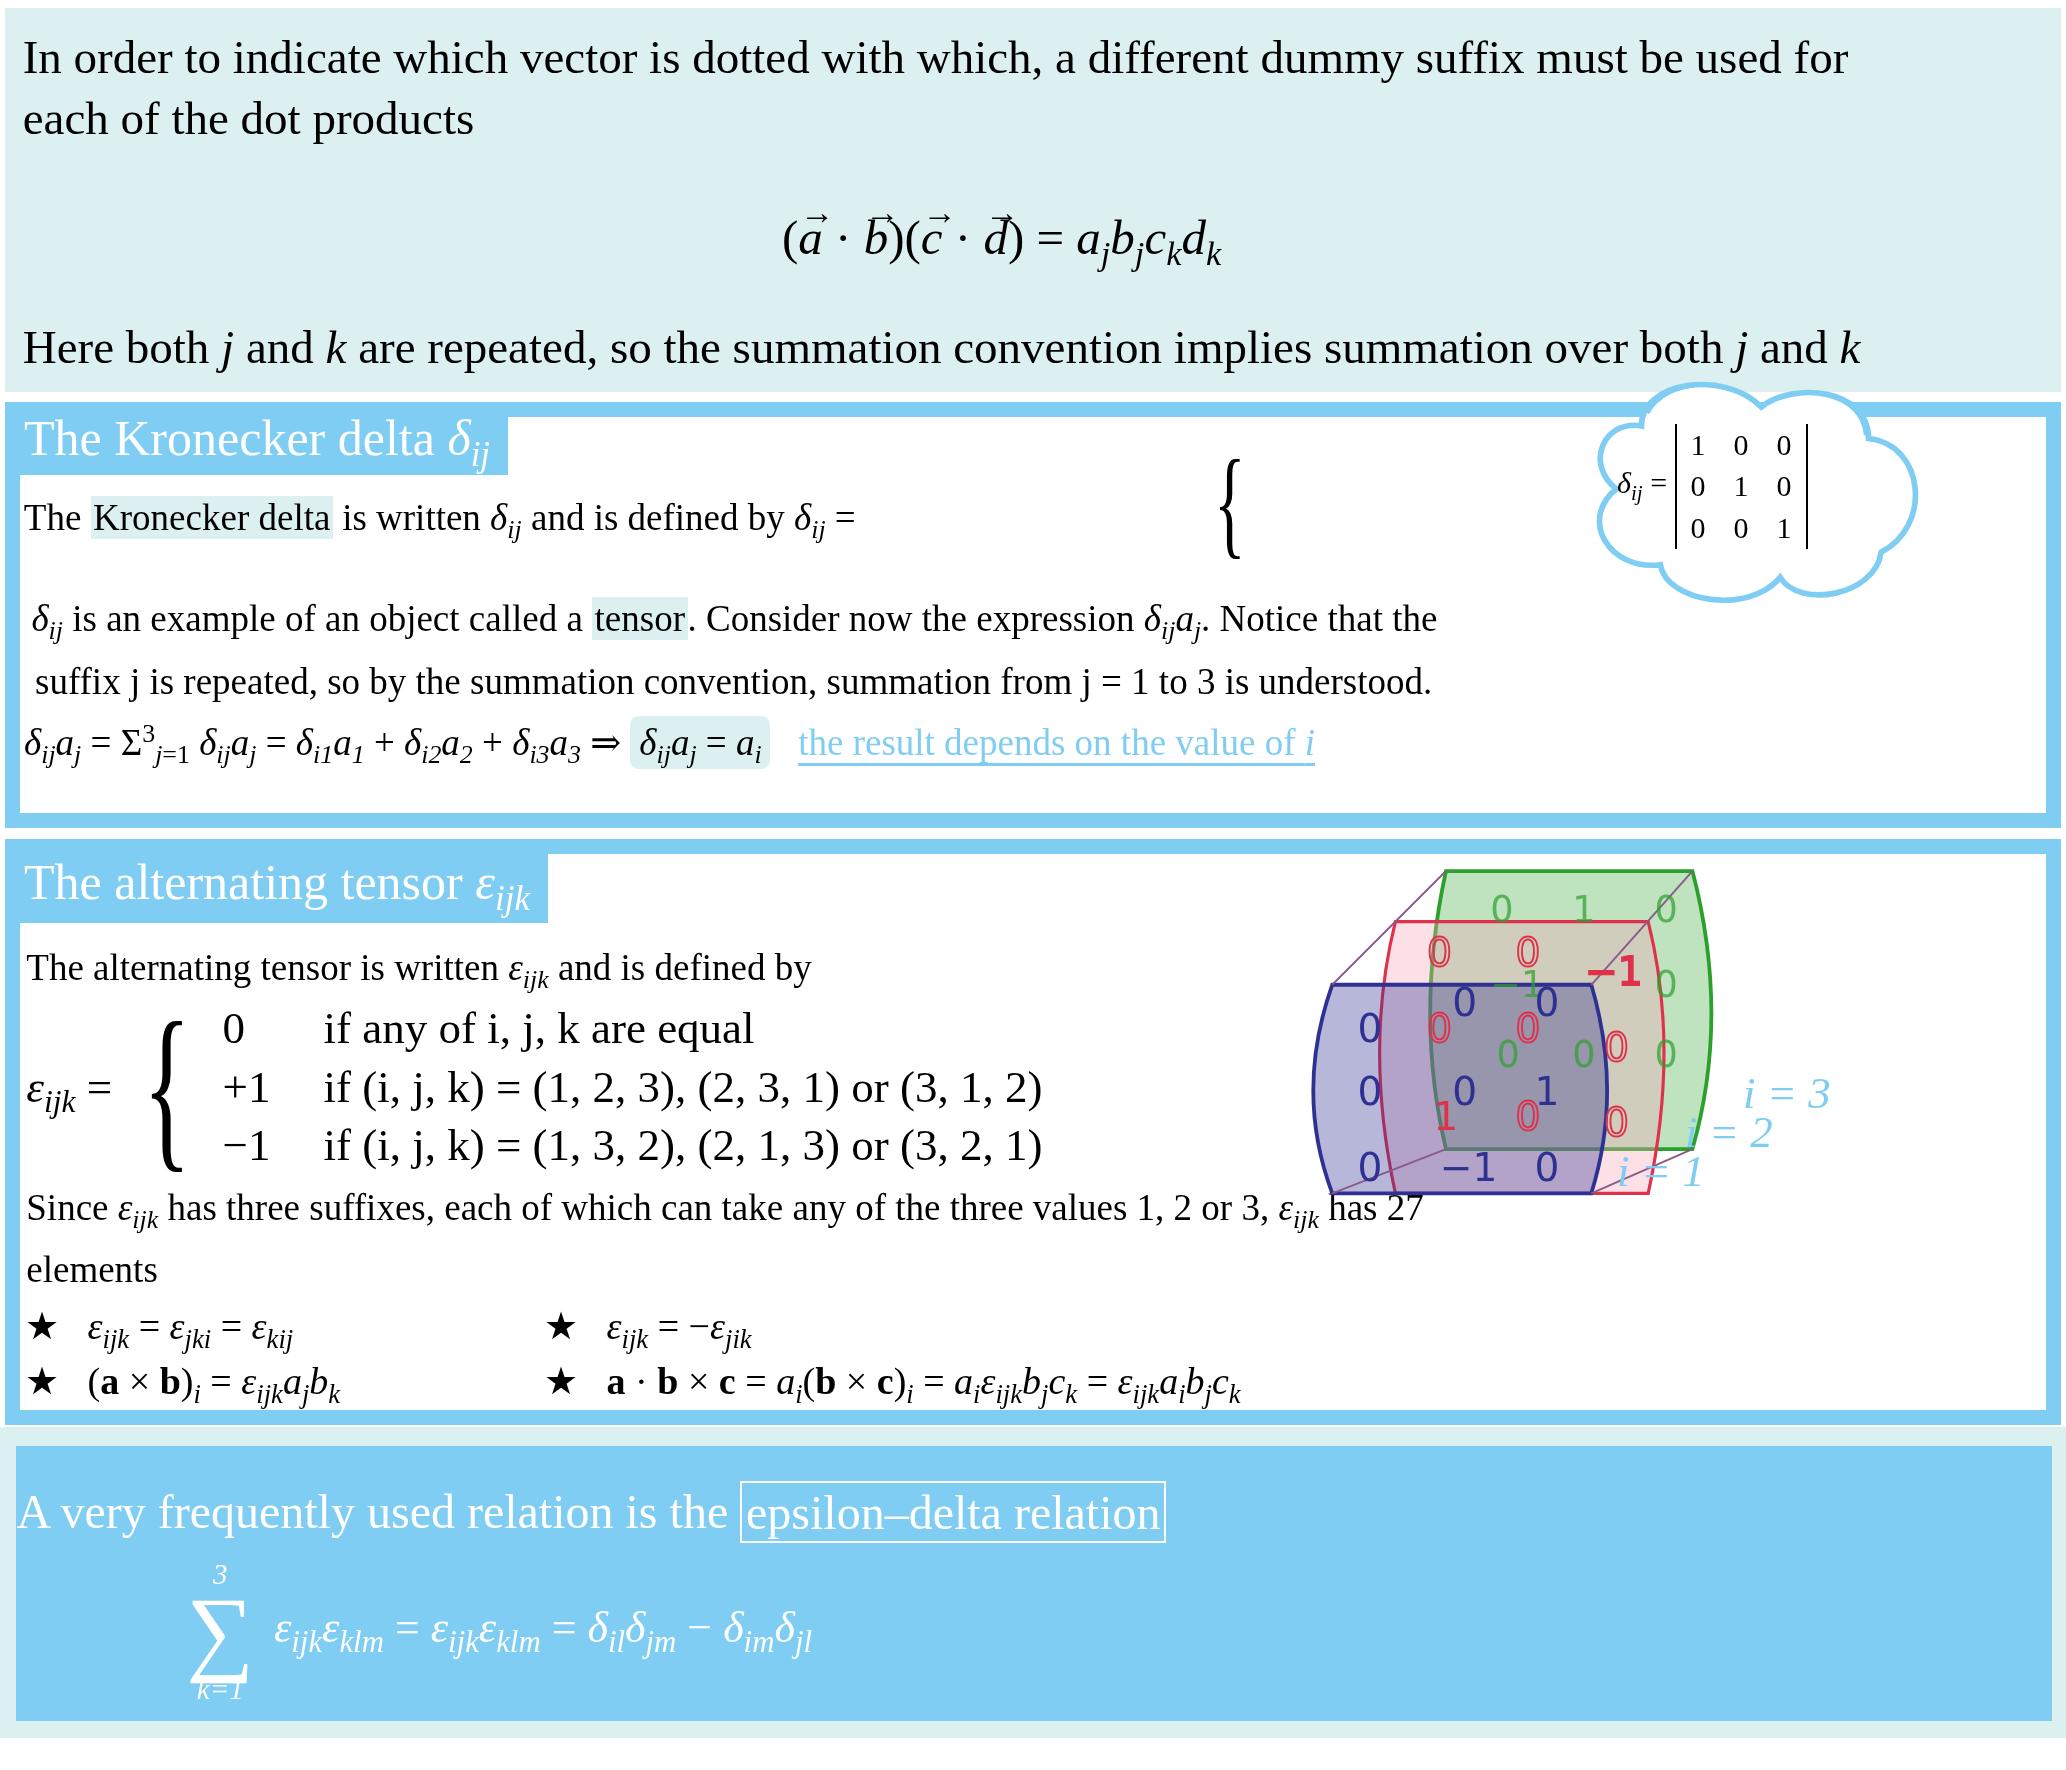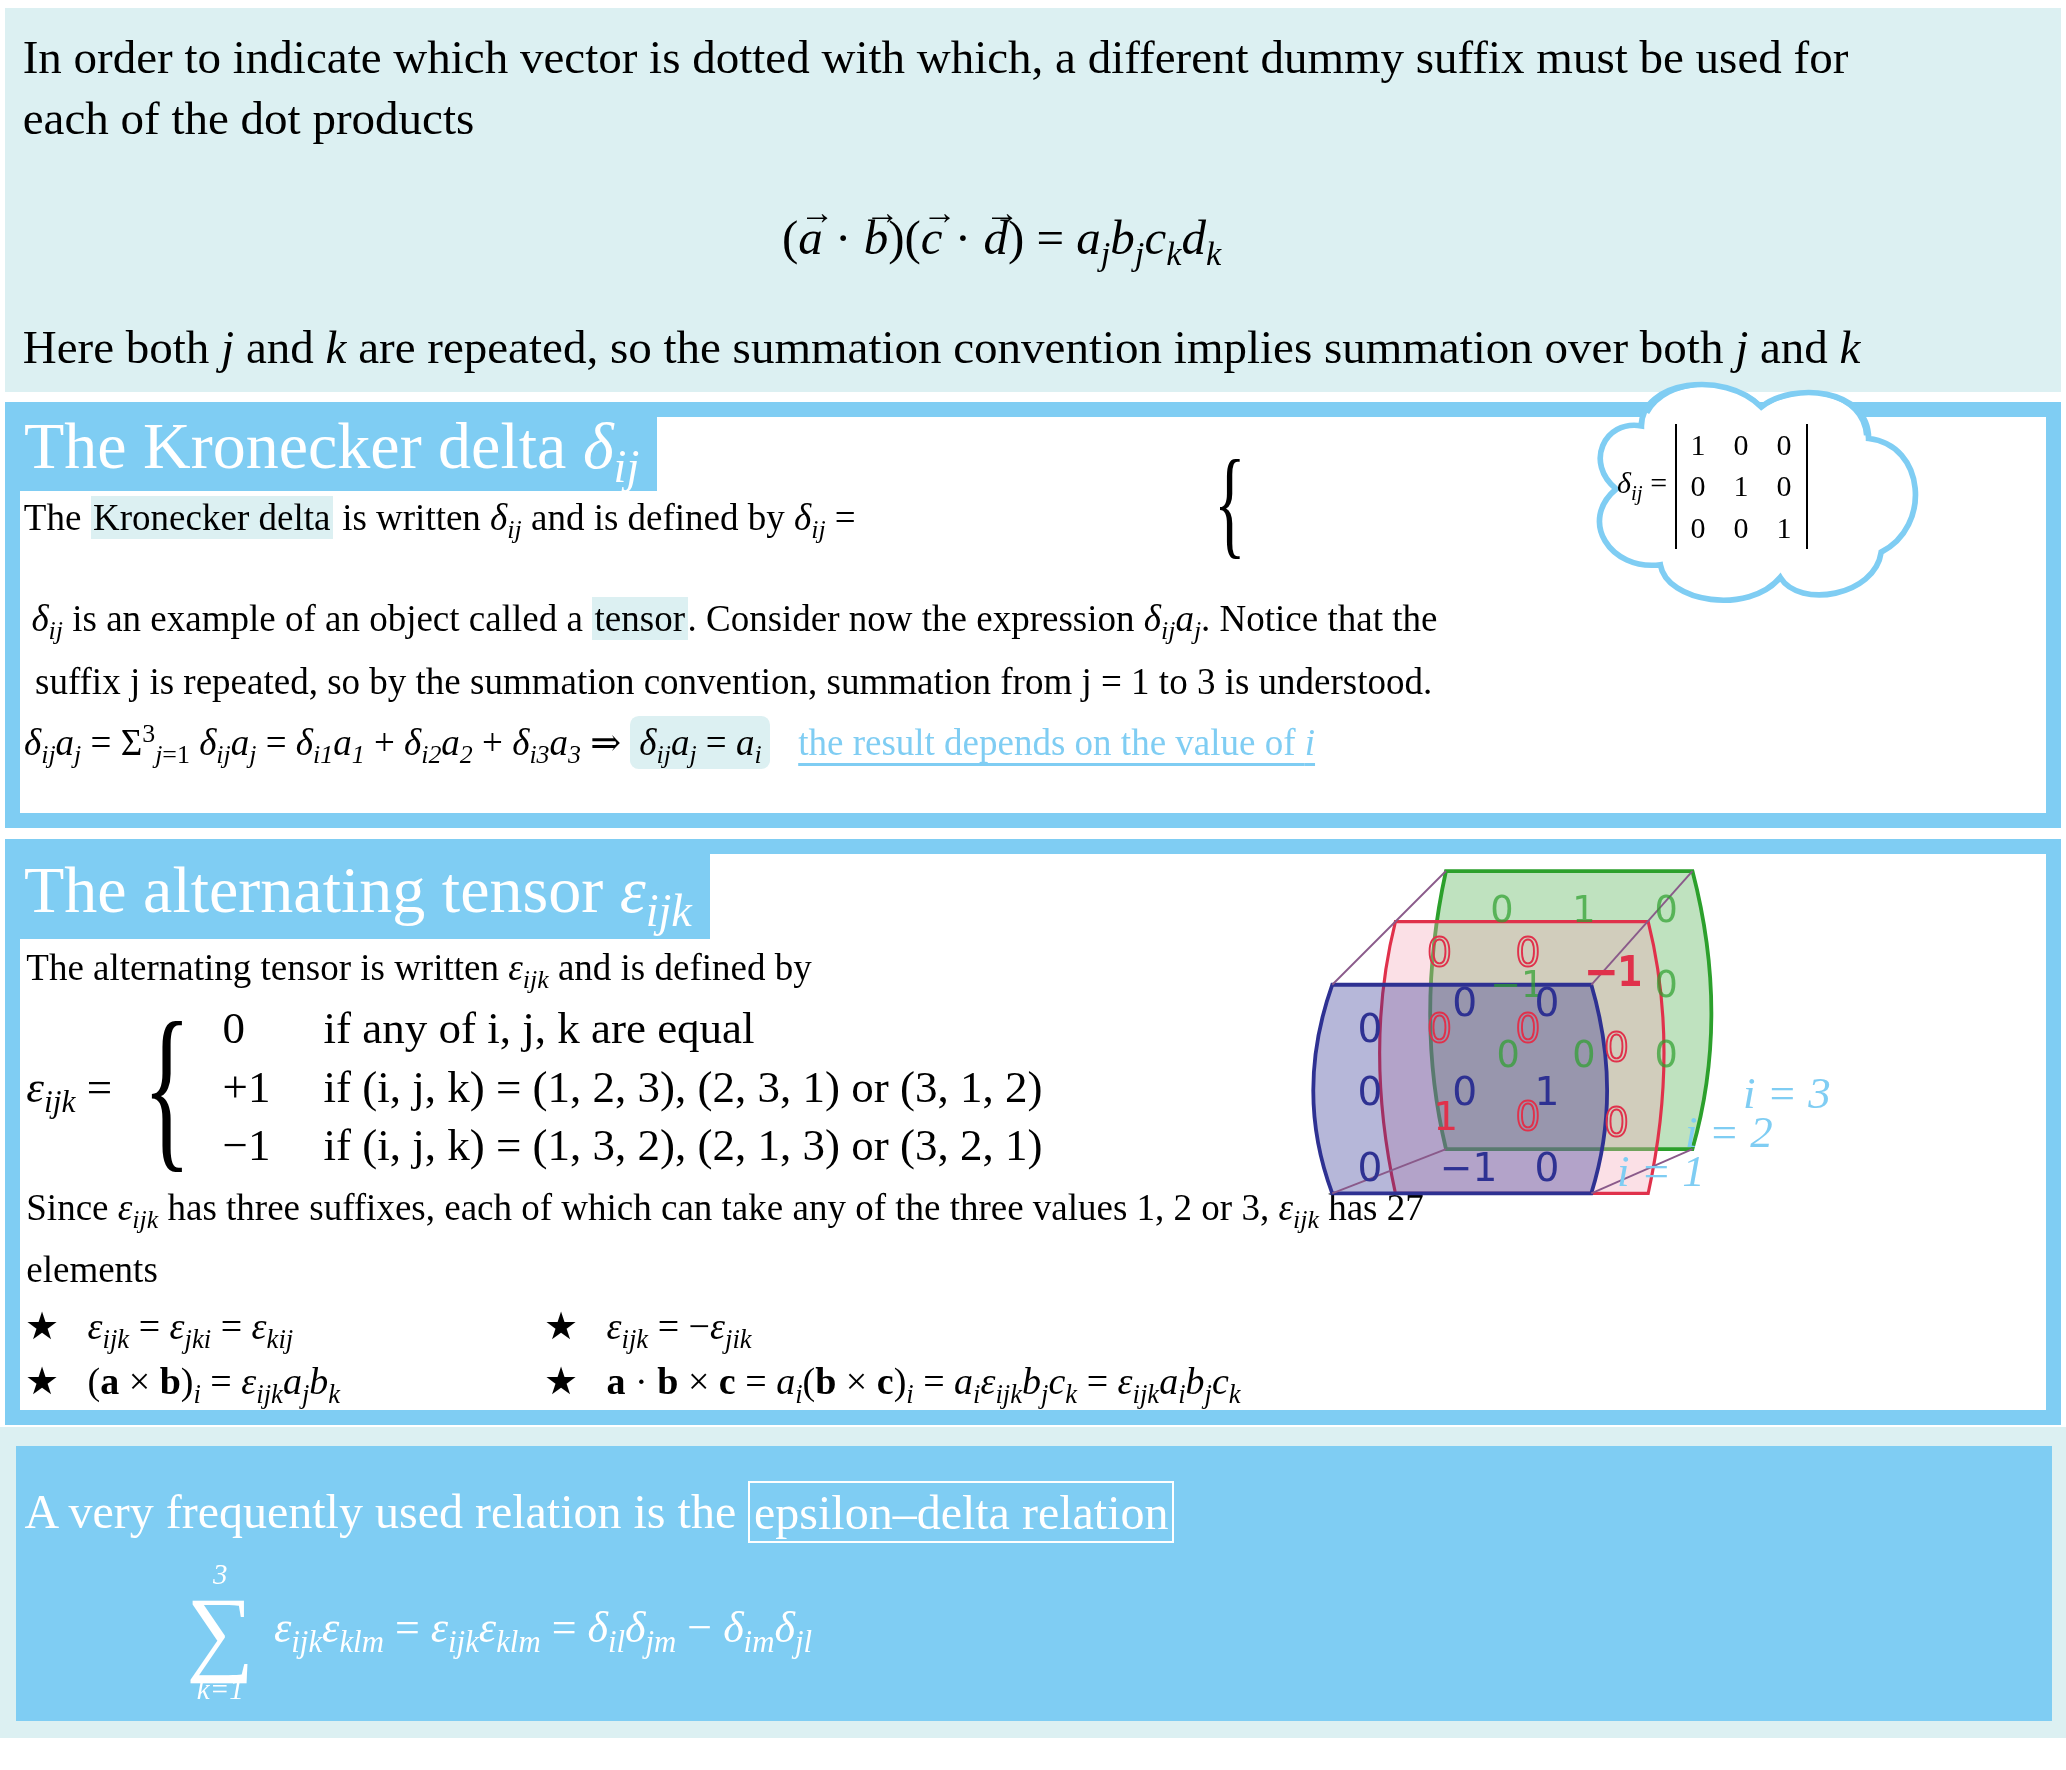--- a/index.html
+++ b/index.html
@@ -14,41 +14,41 @@
   #top { left:5px; top:7.6px; width:2056px; height:384px; background:#dcf0f2; }
   .t-line { position:absolute; left:17.7px; font-size:47px; white-space:nowrap; line-height:1; }
   #top .eq { position:absolute; left:777px; top:201px; font-size:49px; white-space:nowrap; }
   .vec { position:relative; display:inline-block; }
   .vec::before { content:"→"; position:absolute; left:0.05em; top:-0.45em; font-size:0.7em; font-style:normal; }
 
   
   .box { position:absolute; left:5px; width:2026px; border:15px solid #7fcdf3; background:#ffffff; }
   #kron { top:402px; height:396px; }
   #alt { top:839px; height:556px; }
-  .tab { position:absolute; left:-15px; top:-15px; background:#7fcdf3; color:#fff; font-size:66px; line-height:1; padding:11.4px 17.7px 11.4px 19px; white-space:nowrap; }
+  .tab { position:absolute; left:-15px; top:-15px; background:#7fcdf3; color:#fff; font-size:50px; line-height:1; padding:11.4px 17.7px 11.4px 19px; white-space:nowrap; }
   .line { position:absolute; font-size:37px; white-space:nowrap; line-height:1; }
   .hl { background:#dcf0f2; padding:1.3px 2.5px; }
   .hl-round { background:#dcf0f2; border-radius:8.8px; padding:6.3px 8.8px; }
   .link { color:#7fcdf3; text-decoration:underline; text-underline-offset:7.6px; text-decoration-thickness:2.5px; }
   .brace { display:inline-block; vertical-align:middle; font-size:120px; line-height:0.8; transform:scaleX(0.55); font-weight:100; }
   .cases { display:inline-block; vertical-align:middle; line-height:1.35; }
   .cases div { white-space:nowrap; }
   .cloud { position:absolute; left:1572px; top:369px; width:366px; height:240px; }
   .matrix { position:absolute; left:1617px; top:424px; font-size:30px; white-space:nowrap; }
   .matrix table { display:inline-table; vertical-align:middle; border-collapse:collapse; border-left:2.5px solid #000; border-right:2.5px solid #000; border-radius:25px; padding:0 6.3px; }
   .matrix td { padding:3.8px 14px; text-align:center; }
 
   .star { position:absolute; font-size:38px; white-space:nowrap; }
   .diagram { position:absolute; left:1288px; top:852px; width:594px; height:354px; }
   .ilabel { position:absolute; color:#7fcdf3; font-size:45px; font-style:italic; white-space:nowrap; }
 
   
   #bottom { position:absolute; left:0; top:1427px; width:2066px; height:311px; background:#dcf0f2; }
   #bottom .inner { position:absolute; left:16.4px; top:19px; width:2036px; height:275px; background:#7fcdf3; color:#fff; }
-  #bottom .intro { position:absolute; left:8px; top:38px; font-size:48px; white-space:nowrap; }
+  #bottom .intro { position:absolute; left:0; top:38px; font-size:48px; white-space:nowrap; }
   #bottom .framed { border:2.5px solid #fff; padding:2.5px 3.8px; }
   #bottom .sum { position:absolute; left:170px; top:114px; font-size:44px; white-space:nowrap; }
   .bigsum { display:inline-block; vertical-align:middle; text-align:center; margin-right:8.8px; }
   .bigsum .s { font-size:95px; line-height:0.9; font-style:normal; }
   .bigsum .l { font-size:29px; font-style:italic; line-height:1; }
 </style>
 </head>
 <body>
 
 <div id="top" class="abs">

